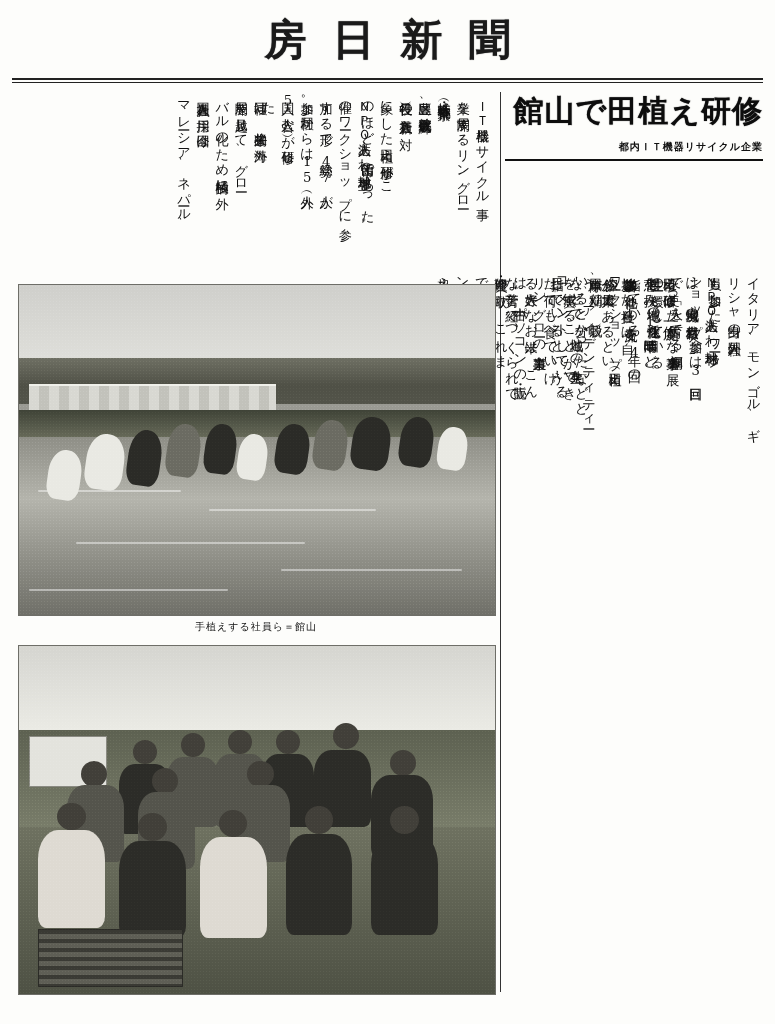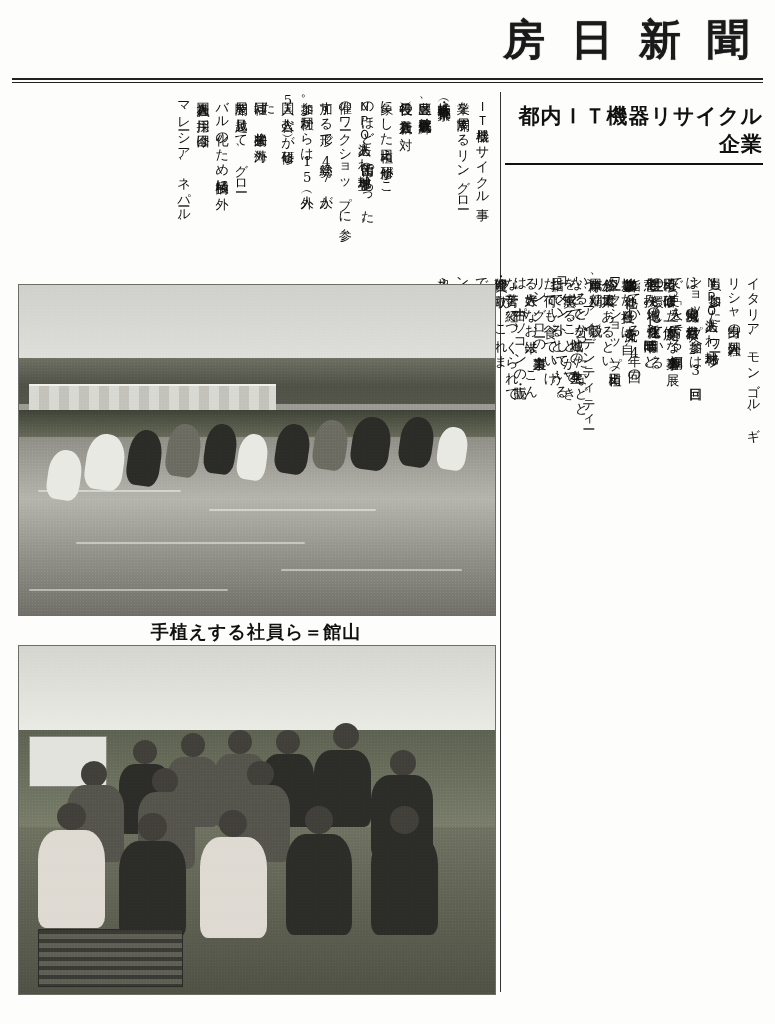--- a/index.html
+++ b/index.html
@@ -21,21 +21,21 @@
     height: 1024px;
     background: #fdfdfb;
   }
 
   
   .masthead {
     position: absolute;
     left: 0; top: 10px;
     width: 775px;
     height: 64px;
-    text-align: right;
+    text-align: center;
   }
   .masthead-title {
     font-family: "DejaVu Serif", "Liberation Serif", serif;
     font-weight: bold;
     font-size: 42px;
     letter-spacing: 26px;
     color: #1a1a1a;
     padding-left: 26px;
     line-height: 60px;
     text-shadow: 0 0 1px #555;
@@ -75,21 +75,21 @@
     font-size: 28px;
     font-weight: bold;
     letter-spacing: 1px;
     line-height: 1.3;
     margin-top: 2px;
     color: #0d0d0d;
     text-shadow: 0 0 1px #333;
   }
   .kicker {
     margin-top: 10px;
-    font-size: 21px;
+    font-size: 10px;
     font-weight: bold;
     letter-spacing: 1px;
     color: #111;
   }
   .kicker-rule {
     margin-top: 5px;
     height: 2px;
     background: #111;
     width: 100%;
   }
@@ -127,22 +127,22 @@
     position: absolute;
     background: #9a9a93;
     overflow: hidden;
     border: 1px solid #6e6e68;
   }
   .photo1 { left: 18px; top: 284px; width: 476px; height: 330px; }
   .photo2 { left: 18px; top: 645px; width: 476px; height: 348px; }
 
   .caption {
     position: absolute;
-    font-size: 18px;
-    font-weight: bold;
+    font-size: 10px;
+    font-weight: normal;
     color: #111;
     letter-spacing: 1px;
     text-align: center;
     width: 476px;
   }
   .cap1 { left: 18px; top: 620px; }
   .cap2 { left: 18px; top: 998px; }
 
   
   .sky {
@@ -206,20 +206,21 @@
 
 <div class="page">
 
   <div class="masthead">
     <div class="masthead-title">房日新聞</div>
   </div>
   <div class="rule-top"></div>
   <div class="rule-top2"></div>
 
   <div class="headline-block">
+    <div class="headline-main">館山で田植え研修</div>
     <div class="kicker">都内ＩＴ機器リサイクル企業</div>
     <div class="kicker-rule"></div>
   </div>
 
   <div class="lead-area">
     <div class="lead-col" style="right: 0px;">ＩＴ機器リサイクル事
 業を展開するリングロー
 株式会社（本社・東京都
 豊島区、碇敏之代表取締
 役社長）の新入社員を対

